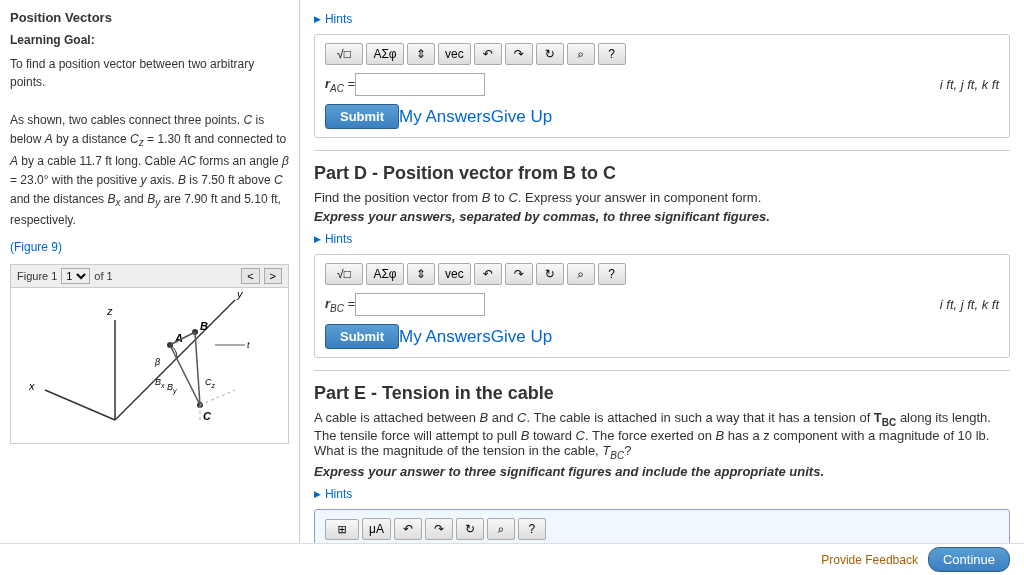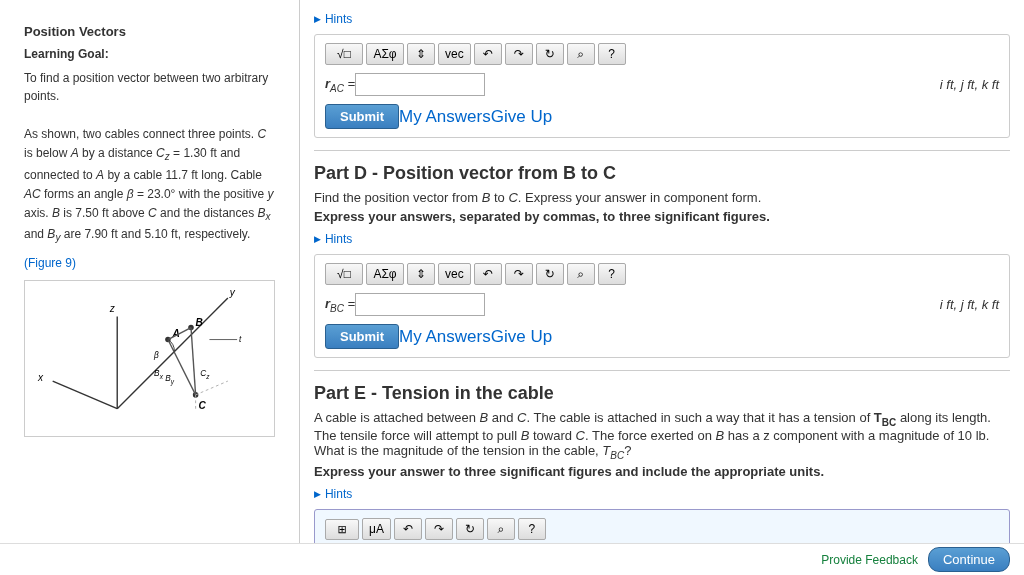--- a/index.html
+++ b/index.html
@@ -3,21 +3,21 @@
   <meta charset="utf-8">
   <style>
     * { box-sizing: border-box; margin: 0; padding: 0; }
     body { font-family: Arial, sans-serif; font-size: 13px; background: #fff; color: #333; display: flex; height: 575px; overflow: hidden; }
 
     
     .left-panel {
       width: 300px;
       min-width: 300px;
       border-right: 1px solid #ccc;
-      padding: 24px;
+      padding: 10px;
       overflow-y: auto;
       background: #fff;
     }
     .left-panel h3 { font-size: 13px; font-weight: bold; margin-bottom: 6px; }
     .left-panel p { font-size: 12px; line-height: 1.5; margin-bottom: 6px; }
     .left-panel a { color: #06c; text-decoration: none; font-size: 12px; }
 
     .figure-box {
       border: 1px solid #ccc;
       margin-top: 10px;
@@ -135,21 +135,21 @@
 
     
     .section-divider {
       border-top: 1px solid #ccc;
       margin: 12px 0;
     }
 
     
     .part-label { font-size: 18px; font-weight: bold; margin-bottom: 6px; }
     .part-desc { font-size: 13px; margin-bottom: 4px; }
-    .part-instruction { font-size: 13px; font-weight: bold; margin-bottom: 6px; }
+    .part-instruction { font-size: 13px; font-weight: bold; margin-bottom: 6px; font-style: italic; }
 
     
     .value-units-row {
       display: flex;
       align-items: center;
       gap: 4px;
     }
     .value-input {
       border: 1px solid #aaa;
       padding: 3px 6px;
@@ -177,21 +177,21 @@
       right: 0;
       height: 32px;
       background: #fff;
       border-top: 1px solid #ddd;
       display: flex;
       align-items: center;
       justify-content: flex-end;
       padding: 0 14px;
       gap: 10px;
     }
-    .footer a { color: #15803d; font-size: 12px; text-decoration: none; }
+    .footer a { color: #a16207; font-size: 12px; text-decoration: none; }
     .continue-btn {
       background: linear-gradient(to bottom, #5a9fd4, #3a7fc0);
       color: #fff;
       border: 1px solid #2a6090;
       padding: 4px 14px;
       cursor: pointer;
       font-size: 13px;
       border-radius: 11px;
     }
 
@@ -230,20 +230,30 @@
     As shown, two cables connect three points. <em>C</em> is below <em>A</em> by a
     distance <em>C<sub>z</sub></em> = 1.30 ft and connected to <em>A</em> by a cable 11.7 ft
     long. Cable <em>AC</em> forms an angle <em>β</em> = 23.0° with the positive <em>y</em>
     axis. <em>B</em> is 7.50 ft above <em>C</em> and the distances <em>B<sub>x</sub></em> and <em>B<sub>y</sub></em> are
     7.90 ft and 5.10 ft, respectively.
   </p>
   <a href="#">(Figure 9)</a>
 
   
   <div class="figure-box">
+    <div class="figure-toolbar">
+      <span>Figure 1</span>
+      <select>
+        <option>1</option>
+      </select>
+      <span>of 1</span>
+      <div style="flex:1"></div>
+      <button class="figure-nav-btn">&lt;</button>
+      <button class="figure-nav-btn">&gt;</button>
+    </div>
     <div class="figure-canvas">
 
       <svg width="270" height="150" viewBox="0 0 270 150">
 
         <line x1="100" y1="130" x2="220" y2="10" stroke="#333" stroke-width="1.5"></line>
         <text x="222" y="8" font-size="11" font-style="italic">y</text>
 
         <line x1="100" y1="130" x2="30" y2="100" stroke="#333" stroke-width="1.5"></line>
         <text x="14" y="100" font-size="11" font-style="italic">x</text>
 

